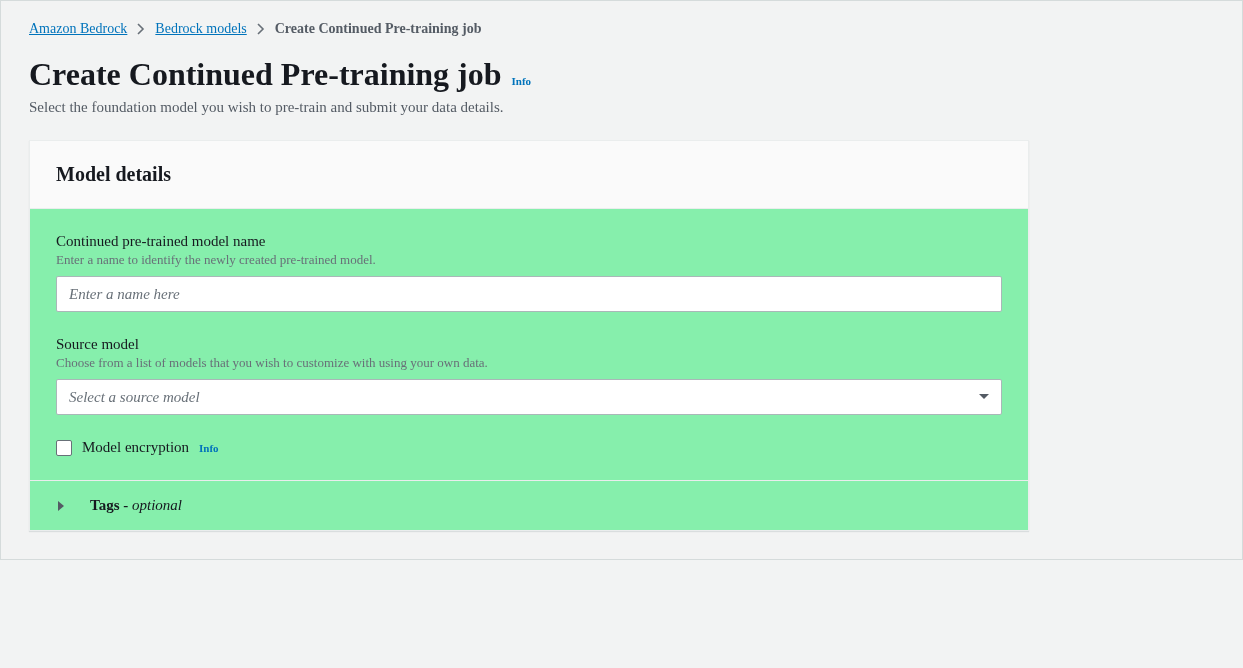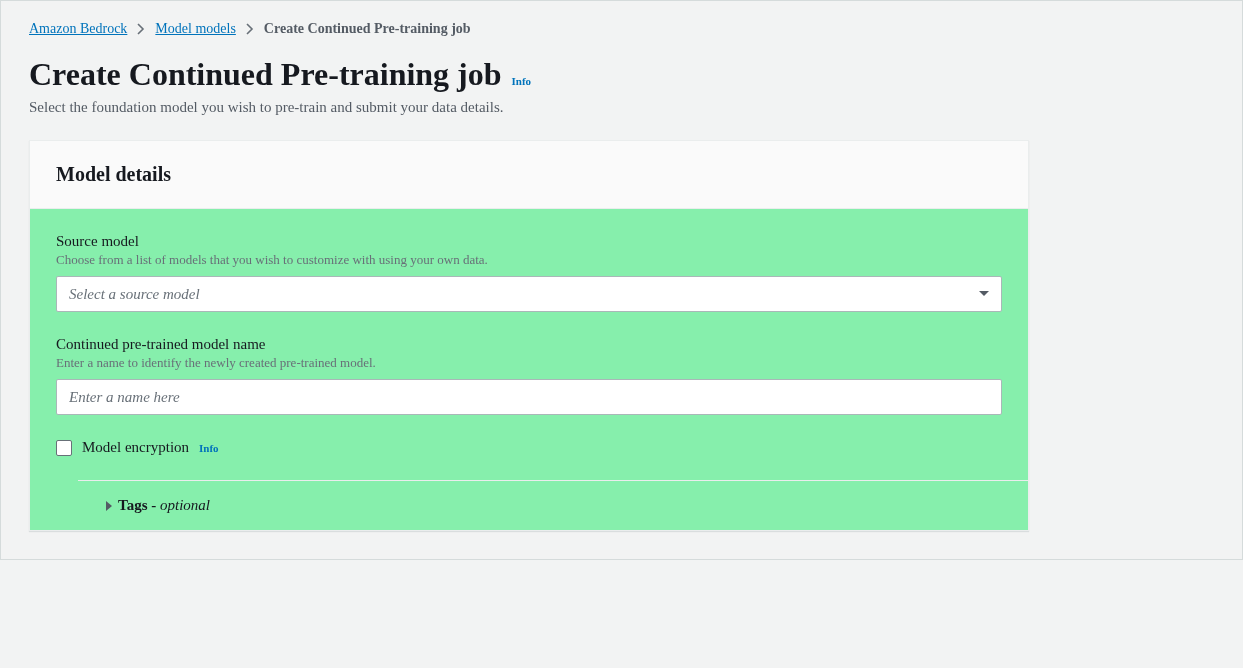--- a/index.html
+++ b/index.html
@@ -158,23 +158,22 @@
     }
     .checkbox-label {
       font-size: 15px;
       color: #16191f;
     }
     .panel-expander {
       border-top: 1px solid #eaeded;
       padding: 16px 26px;
       display: flex;
       align-items: center;
-      gap: 4px;
-      cursor: pointer;
-      margin-left: 48px;
+      gap: 24px;
+      cursor: pointer;
     }
     .expander-caret svg {
       width: 10px;
       height: 12px;
       display: block;
     }
     .expander-label {
       font-size: 15px;
       color: #16191f;
     }
@@ -190,21 +189,21 @@
 <body>
 
 <div class="page-container">
   <nav class="breadcrumb">
     <a>Amazon Bedrock</a>
     <span class="breadcrumb-sep">
       <svg viewBox="0 0 8 12" fill="none">
           <path d="M1 1 L6 6 L1 11" stroke="#687078" stroke-width="1.6" fill="none"></path>
         </svg>
     </span>
-    <a>Model models</a>
+    <a>Bedrock models</a>
     <span class="breadcrumb-sep">
       <svg viewBox="0 0 8 12" fill="none">
           <path d="M1 1 L6 6 L1 11" stroke="#687078" stroke-width="1.6" fill="none"></path>
         </svg>
     </span>
     <span class="breadcrumb-current">Create Continued Pre-training job</span>
   </nav>
 
   <div class="page-header">
     <div class="page-title-row">
@@ -213,42 +212,42 @@
     </div>
     <p class="page-subtitle">Select the foundation model you wish to pre-train and submit your data details.</p>
   </div>
 
   <div class="panel">
     <div class="panel-header">
       <h2>Model details</h2>
     </div>
 
     <div class="panel-body">
+      <div class="form-group">
+        <label class="field-label">Continued pre-trained model name</label>
+        <div class="field-hint">Enter a name to identify the newly created pre-trained model.</div>
+        <input type="text" class="text-input" placeholder="Enter a name here" style="">
+      </div>
+
       <div class="form-group">
         <label class="field-label">Source model</label>
         <div class="field-hint">Choose from a list of models that you wish to customize with using your own data.</div>
         <div class="select-wrapper">
           <button type="button" class="select-input">
             <span class="placeholder">Select a source model</span>
           </button>
           <span class="select-caret">
             <svg viewBox="0 0 12 8">
                 <path d="M1 1 L6 6 L11 1 Z" fill="#545b64"></path>
               </svg>
           </span>
         </div>
       </div>
 
       <div class="form-group">
-        <label class="field-label">Continued pre-trained model name</label>
-        <div class="field-hint">Enter a name to identify the newly created pre-trained model.</div>
-        <input type="text" class="text-input" placeholder="Enter a name here" style="">
-      </div>
-
-      <div class="form-group">
         <div class="checkbox-row">
           <div class="checkbox" role="checkbox" aria-checked="false"></div>
           <span class="checkbox-label">Model encryption</span>
           <a class="info-link">Info</a>
         </div>
       </div>
     </div>
 
     <div class="panel-expander">
       <span class="expander-caret">

